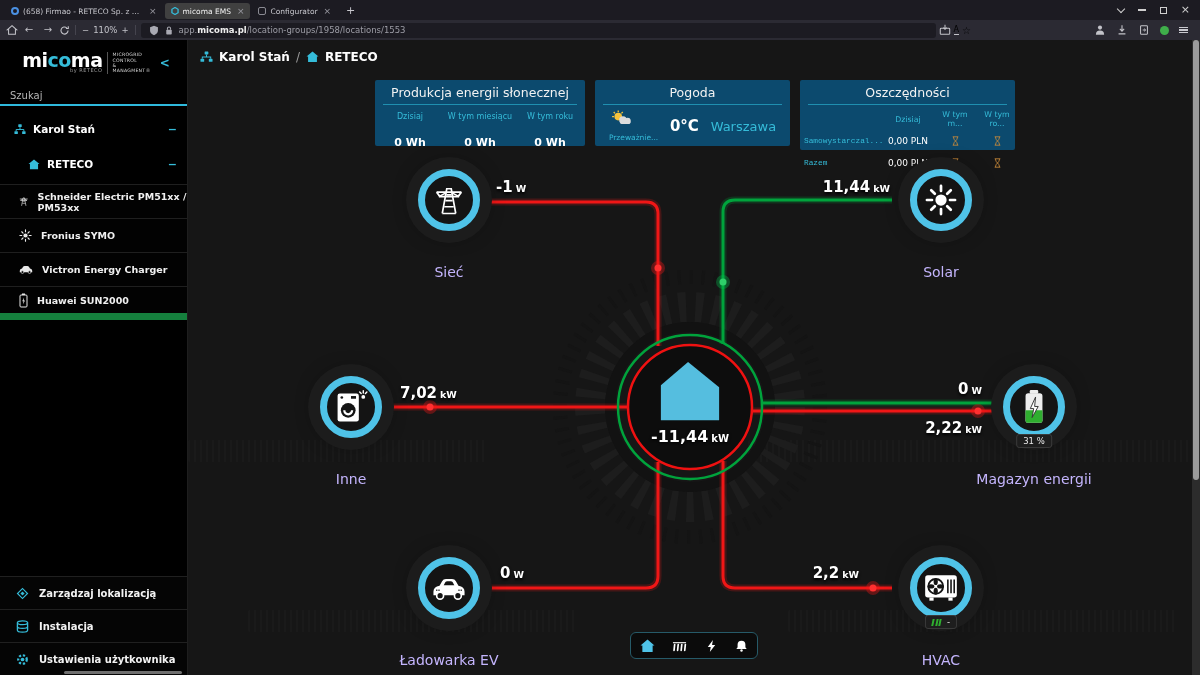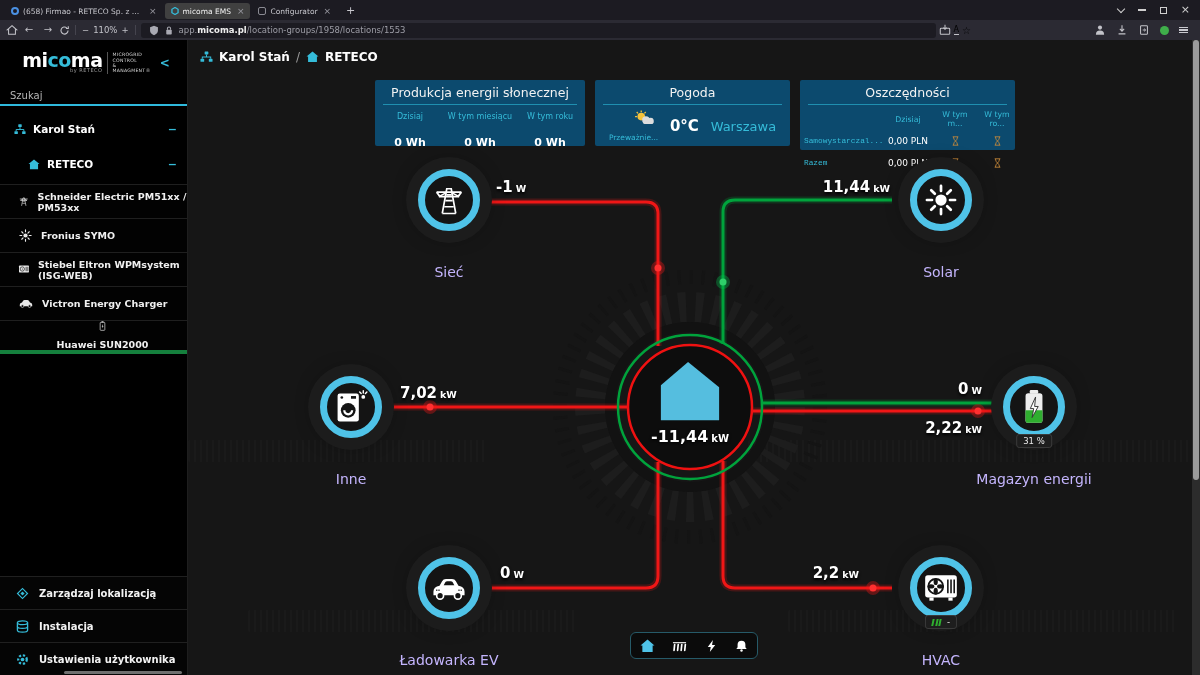--- a/index.html
+++ b/index.html
@@ -56,21 +56,21 @@
   .search-row input { background:transparent; border:none; outline:none; color:#ccc; font-size:10px;
                       font-family:"DejaVu Sans",sans-serif; width:100%; }
   .search-row input::placeholder { color:#b5b5b5; }
   .tree-item { display:flex; align-items:center; gap:7px; font-size:10.5px; font-weight:bold; color:#fff; }
   .tree-user { margin-top:12px; padding:0 10px 0 14px; height:22px; }
   .tree-loc  { margin-top:12px; padding:0 10px 0 28px; height:24px; }
   .tree-minus { margin-left:auto; color:#35bcd9; font-weight:bold; font-size:11px; }
   .devices { margin-top:8px; }
   .device-row { display:flex; align-items:center; gap:8px; height:34px; padding-left:18px;
                 border-top:1px solid #1f1f1f; font-size:9.5px; font-weight:600; color:#f0f0f0; background:#020202; }
-  .device-row:last-child { border-bottom:4px solid #15803d;flex-direction:column; }
+  .device-row:last-child { border-bottom:7px solid #15803d; }
   .side-footer { margin-top:auto; }
   .foot-row { display:flex; align-items:center; gap:10px; height:33px; padding-left:16px;
               border-top:1px solid #202020; font-size:10px; font-weight:600; color:#f2f2f2; background:#050505; }
   .hscroll-thumb { position:absolute; bottom:1px; left:64px; width:118px; height:3px; background:#6f6f6f; border-radius:2px; }
 
   
   .main { flex:1; position:relative; background:#161616; overflow:hidden; }
   .breadcrumb { position:absolute; left:12px; top:10px; display:flex; align-items:center; gap:6px;
                 font-size:12px; font-weight:bold; color:#fff; }
   .breadcrumb .sep { color:#9a9a9a; font-weight:normal; }
@@ -78,21 +78,21 @@
   .panel { position:absolute; top:40px; background:#0c4a6e; border-radius:2px; }
   .panel-title { text-align:center; color:#f2f2f2; font-size:12.5px; padding-top:5px; }
   .panel-rule { height:1px; background:#1f8fb0; margin:4px 8px 0 8px; }
   .p-solar { left:187px; width:210px; height:66px; }
   .p-cols { display:flex; margin-top:7px; }
   .p-col { flex:1; text-align:center; }
   .p-col .lab { color:#35bcd9; font-size:8px; }
   .p-col .val { color:#fff; font-size:11px; font-weight:600; margin-top:15px; }
   .p-weather { left:407px; width:195px; height:66px; }
   .w-row { display:flex; align-items:center; justify-content:space-around; margin-top:5px; padding:0 8px; }
-  .w-cond { text-align:right; }
+  .w-cond { text-align:left; }
   .w-cond .lab { color:#35bcd9; font-size:7.5px; margin-top:2px; }
   .w-temp { color:#fff; font-size:15px; font-weight:bold; }
   .w-city { color:#35bcd9; font-size:13px; }
   .p-savings { left:612px; width:215px; height:70px; }
   .s-grid { display:grid; grid-template-columns:78px 52px 42px 42px; margin-top:5px; padding-left:4px;
             row-gap:3px; align-items:center; }
   .s-h { color:#35bcd9; font-size:7.8px; text-align:center; }
   .s-lab { color:#35bcd9; font-size:7.8px;font-family:Liberation Mono, monospace; }
   .s-val { color:#fff; font-size:9px; text-align:center; }
   .s-ic { text-align:center; }
@@ -276,29 +276,20 @@
         <div class="device-row">
           <svg width="15" height="15" viewBox="0 0 32 32">
               <circle cx="16" cy="16" r="4.5" fill="#e8e8e8"></circle>
               <g stroke="#e8e8e8" stroke-width="2.4" stroke-linecap="round">
                 <path d="M16 4 v4 M16 24 v4 M4 16 h4 M24 16 h4 M8 8 l2.8 2.8 M21.2 21.2 L24 24 M24 8 l-2.8 2.8 M10.8 21.2 L8 24"></path>
               </g>
             </svg>
           <span>Fronius SYMO</span>
         </div>
         <div class="device-row">
-          <svg width="16" height="13" viewBox="0 0 36 30">
-              <rect x="3" y="3" width="30" height="21" rx="2" fill="#e8e8e8"></rect>
-              <circle cx="13" cy="13.5" r="6.5" fill="none" stroke="#111" stroke-width="2"></circle>
-              <circle cx="13" cy="13.5" r="1.6" fill="#111"></circle>
-              <path d="M24 7 v13 M27 7 v13 M30 7 v13" stroke="#111" stroke-width="1.6"></path>
-            </svg>
-          <span>Stiebel Eltron WPMsystem (ISG-WEB)</span>
-        </div>
-        <div class="device-row">
           <svg width="16" height="11" viewBox="0 0 36 24">
               <path d="M4 18 v-3 q0-4 5-5 l2.5-4 q1-2 3.5-2 h6 q2.5 0 3.5 2 L27 10 q5 1 5 5 v3 z" fill="#e8e8e8"></path>
               <circle cx="10" cy="18" r="3" fill="#0a0a0a" stroke="#e8e8e8" stroke-width="1.4"></circle>
               <circle cx="26" cy="18" r="3" fill="#0a0a0a" stroke="#e8e8e8" stroke-width="1.4"></circle>
             </svg>
           <span>Victron Energy Charger</span>
         </div>
         <div class="device-row">
           <svg width="11" height="15" viewBox="0 0 20 30">
               <rect x="7" y="1" width="6" height="3" fill="#e8e8e8"></rect>

